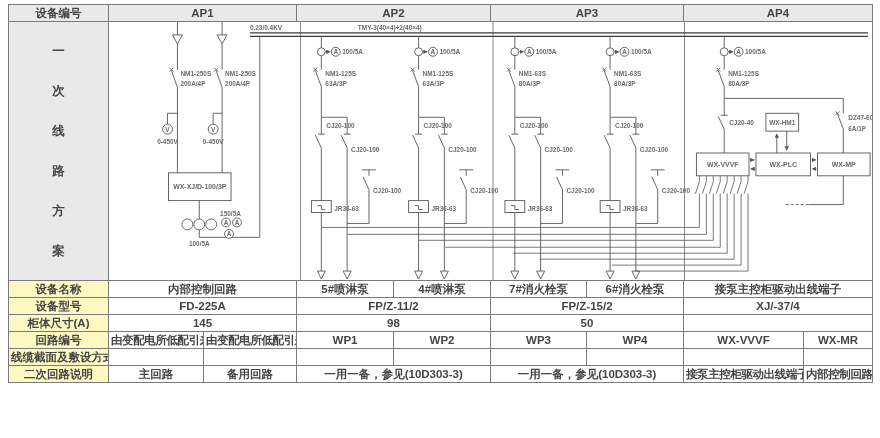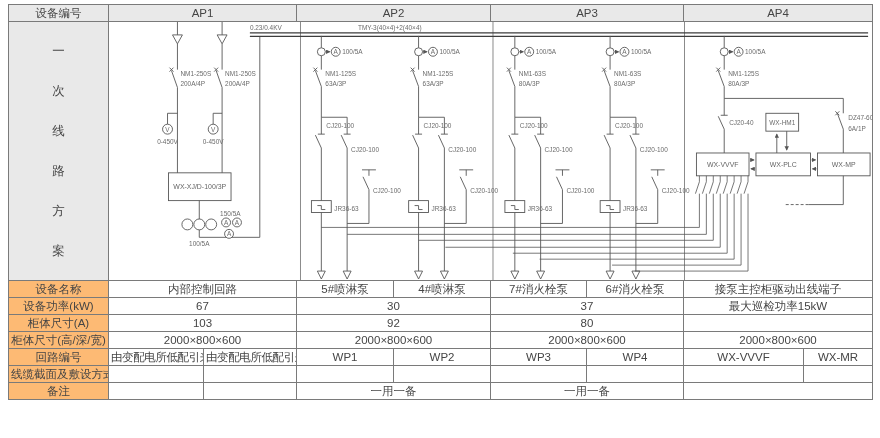--- a/index.html
+++ b/index.html
@@ -1,21 +1,21 @@
 <!DOCTYPE html>
 <html><head>
 <meta charset="utf-8">
 <style>
   html,body{margin:0;padding:0;background:#fff;}
   body{width:880px;height:438px;position:relative;overflow:hidden;
        font-family:"Liberation Sans","DejaVu Sans",sans-serif;}
-  table.spec{border-collapse:collapse;table-layout:fixed;position:absolute;left:8px;top:4px;width:864px;}
+  table.spec{border-collapse:collapse;table-layout:fixed;position:absolute;left:8px;top:4px;width:864px;font-weight:bold;}
   table.spec td{border:1px solid #7a7a7a;font-size:11.5px;color:#454545;text-align:center;
        padding:0 2px;overflow:hidden;white-space:nowrap;height:16px;}
-  td.lbl{text-align:left;padding-left:6px;background:#fdba74;font-size:11.5px;}
+  td.lbl{text-align:left;padding-left:6px;background:#fef9c3;font-size:11.5px;}
   td.hd{background:#e9e9e9;font-size:12px;height:19px;}
   td.diag{padding:0;vertical-align:top;}
   td.side{background:#e9e9e9;padding:0;}
   .side-inner{display:flex;flex-direction:column;align-items:center;justify-content:center;
        gap:23px;height:258px;font-size:12.5px;color:#454545;}
   .diag-wrap{position:relative;width:100%;height:258px;}
   .diag-wrap svg{position:absolute;left:0;top:0;}
   .xs{font-size:10px;letter-spacing:-0.4px;}
   svg text{fill:#6b6b6b;font-family:"Liberation Sans","DejaVu Sans",sans-serif;font-size:6.5px;}
   svg .box-label{font-size:7px;fill:#666;}
@@ -272,39 +272,32 @@
   <tr>
     <td class="lbl">设备名称</td>
     <td colspan="2">内部控制回路</td>
     <td>5#喷淋泵</td>
     <td>4#喷淋泵</td>
     <td>7#消火栓泵</td>
     <td>6#消火栓泵</td>
     <td colspan="2">接泵主控柜驱动出线端子</td>
   </tr>
   <tr>
-    <td class="lbl">设备功率(kW)</td>
-    <td colspan="2">67</td>
-    <td colspan="2">30</td>
-    <td colspan="2">37</td>
-    <td colspan="2">最大巡检功率15kW</td>
+    <td class="lbl">设备型号</td>
+    <td colspan="2">FD-225A</td>
+    <td colspan="2">FP/Z-11/2</td>
+    <td colspan="2">FP/Z-15/2</td>
+    <td colspan="2">XJ/-37/4</td>
   </tr>
   <tr>
     <td class="lbl">柜体尺寸(A)</td>
-    <td colspan="2">103</td>
-    <td colspan="2">92</td>
-    <td colspan="2">80</td>
+    <td colspan="2">145</td>
+    <td colspan="2">98</td>
+    <td colspan="2">50</td>
     <td colspan="2"></td>
-  </tr>
-  <tr>
-    <td class="lbl">柜体尺寸(高/深/宽)</td>
-    <td colspan="2">2000×800×600</td>
-    <td colspan="2">2000×800×600</td>
-    <td colspan="2">2000×800×600</td>
-    <td colspan="2">2000×800×600</td>
   </tr>
   <tr>
     <td class="lbl">回路编号</td>
     <td class="xs">由变配电所低配引来</td>
     <td class="xs">由变配电所低配引来</td>
     <td>WP1</td>
     <td>WP2</td>
     <td>WP3</td>
     <td>WP4</td>
     <td>WX-VVVF</td>
@@ -315,21 +308,22 @@
     <td></td>
     <td></td>
     <td></td>
     <td></td>
     <td></td>
     <td></td>
     <td></td>
     <td></td>
   </tr>
   <tr>
-    <td class="lbl">备注</td>
-    <td></td>
-    <td></td>
-    <td colspan="2">一用一备</td>
-    <td colspan="2">一用一备</td>
-    <td colspan="2"></td>
+    <td class="lbl">二次回路说明</td>
+    <td>主回路</td>
+    <td>备用回路</td>
+    <td colspan="2">一用一备，参见(10D303-3)</td>
+    <td colspan="2">一用一备，参见(10D303-3)</td>
+    <td class="xs">接泵主控柜驱动出线端子</td>
+    <td class="xs">内部控制回路</td>
   </tr>
 </tbody>
   </table>
 
 </body></html>

